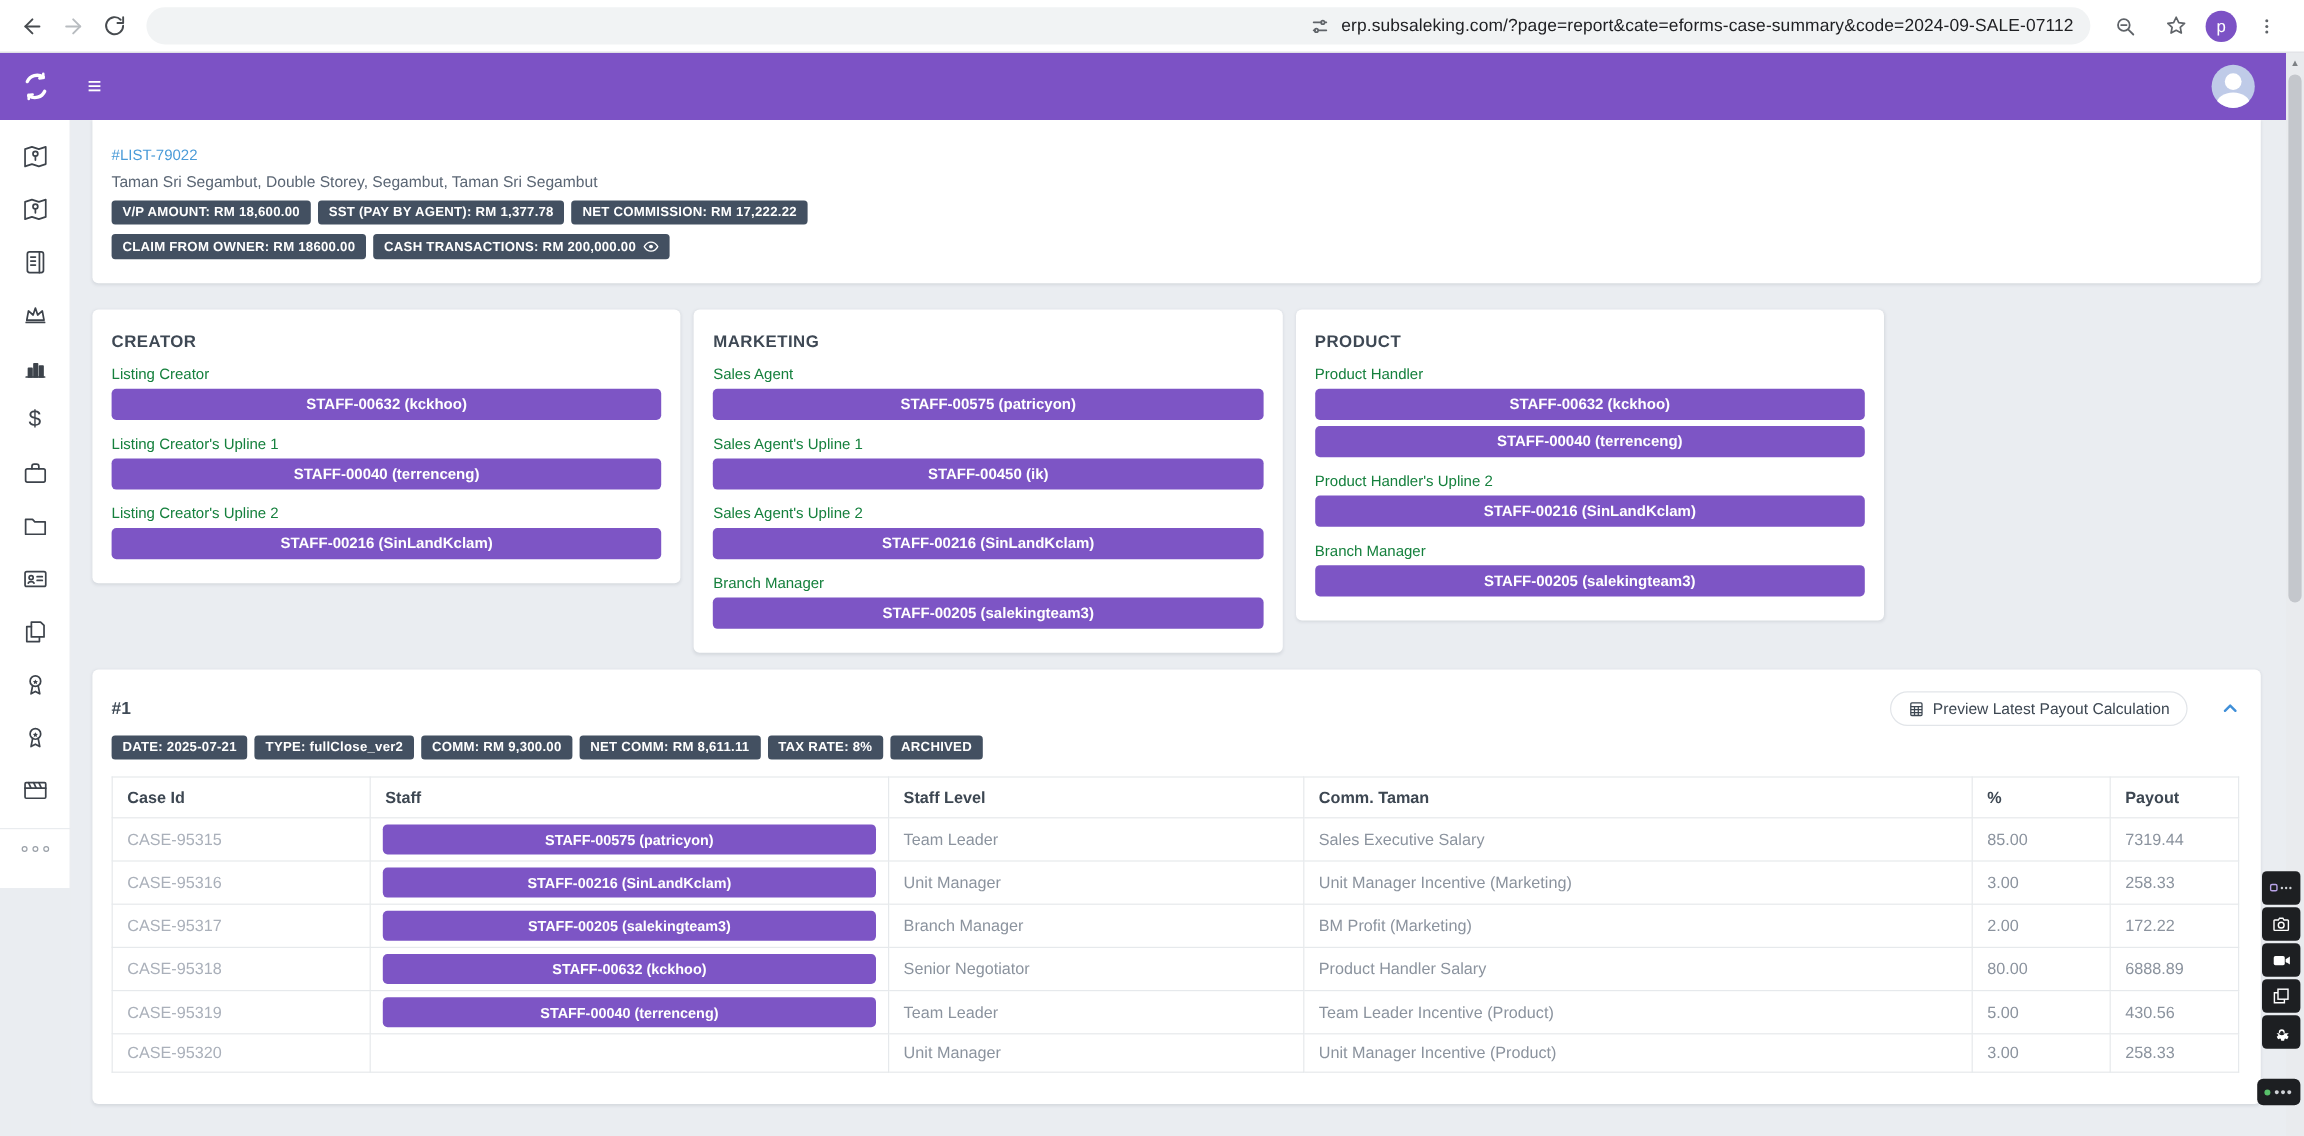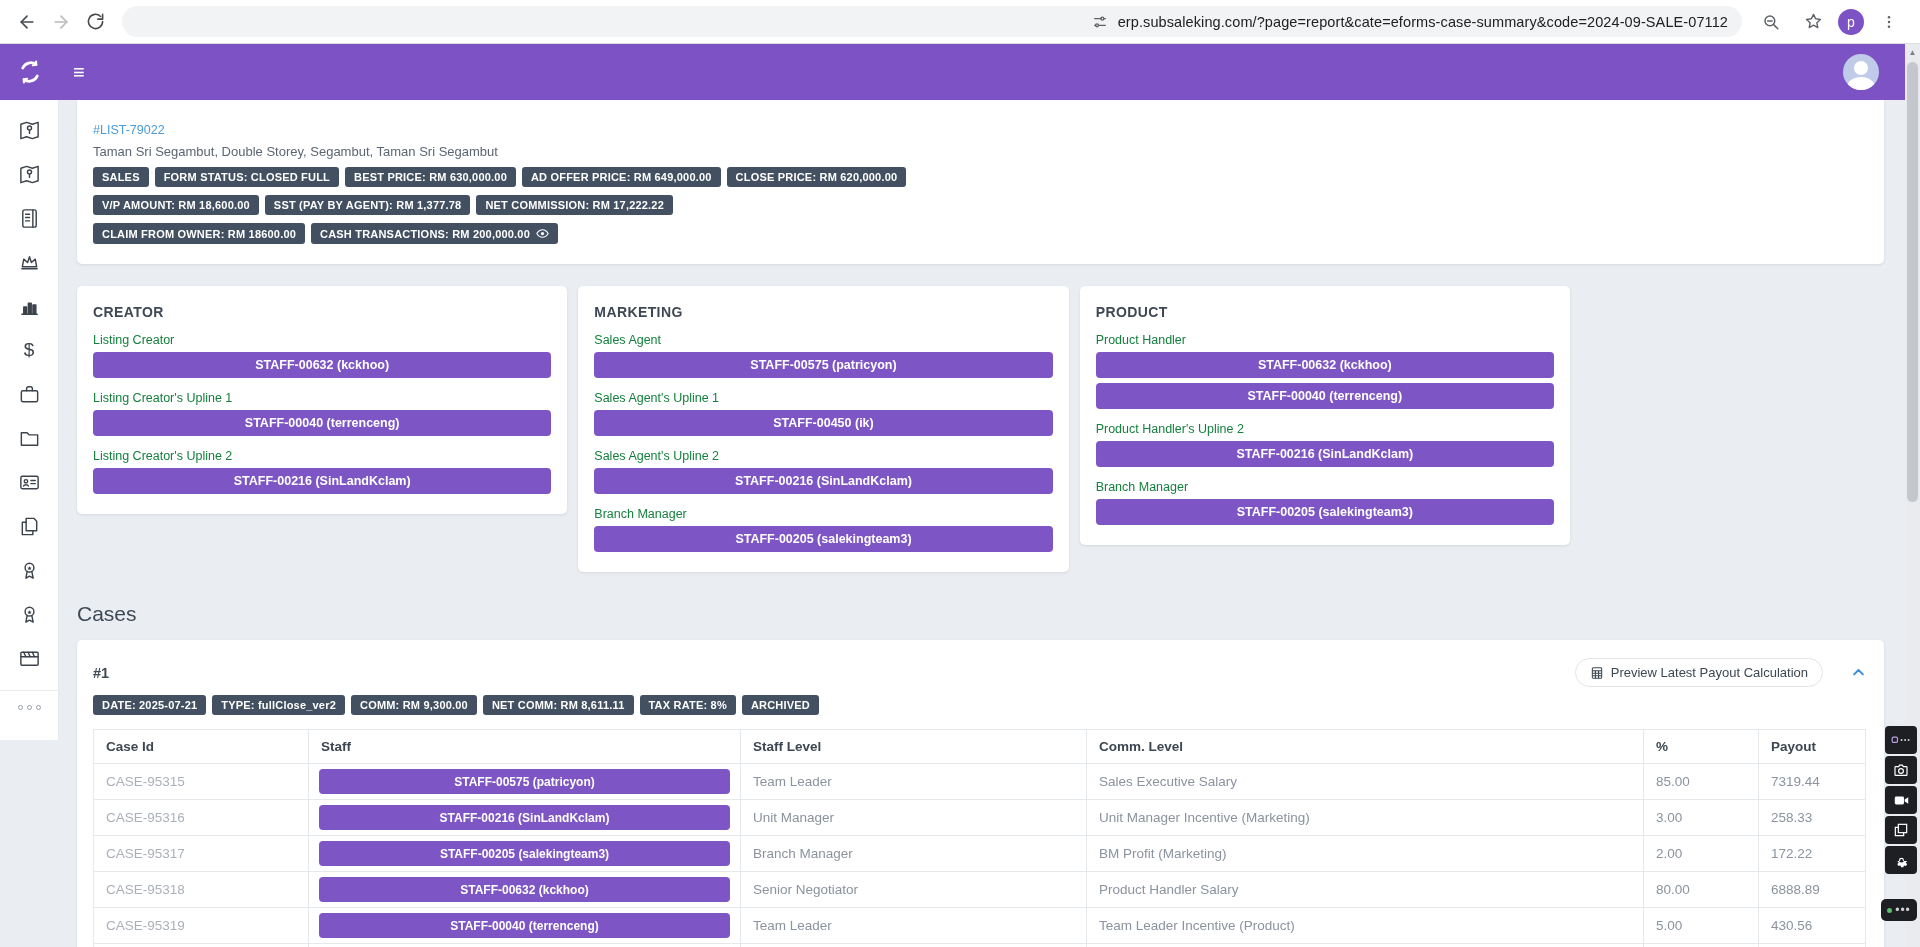--- a/index.html
+++ b/index.html
@@ -245,27 +245,20 @@
       <i></i>
     </div>
 </aside>
 
 <div class="main">
 
   <section class="card listing-card">
     <a class="list-link">#LIST-79022</a>
     <div class="list-addr">Taman Sri Segambut, Double Storey, Segambut, Taman Sri Segambut</div>
     <div class="badge-row">
-        <span class="badge">SALES</span>
-        <span class="badge">FORM STATUS: CLOSED FULL</span>
-        <span class="badge">BEST PRICE: RM 630,000.00</span>
-        <span class="badge">AD OFFER PRICE: RM 649,000.00</span>
-        <span class="badge">CLOSE PRICE: RM 620,000.00</span>
-      </div>
-    <div class="badge-row">
         <span class="badge">V/P AMOUNT: RM 18,600.00</span>
         <span class="badge">SST (PAY BY AGENT): RM 1,377.78</span>
         <span class="badge">NET COMMISSION: RM 17,222.22</span>
       </div>
     <div class="badge-row">
         <span class="badge">CLAIM FROM OWNER: RM 18600.00</span>
         <span class="badge">CASH TRANSACTIONS: RM 200,000.00<span class="badge-icon">
             <svg width="13" height="13" viewBox="0 0 24 24" fill="none" stroke="#fff" stroke-width="2">
               <path d="M1.5 12S5.5 5 12 5s10.5 7 10.5 7-4 7-10.5 7S1.5 12 1.5 12z"></path>
               <circle cx="12" cy="12" r="3" fill="#fff" stroke="none"></circle>
@@ -300,21 +293,20 @@
         <div class="field-label">Product Handler</div>
         <div class="staff-pill">STAFF-00632 (kckhoo)</div>
         <div class="staff-pill">STAFF-00040 (terrenceng)</div>
         <div class="field-label">Product Handler's Upline 2</div>
         <div class="staff-pill">STAFF-00216 (SinLandKclam)</div>
         <div class="field-label">Branch Manager</div>
         <div class="staff-pill">STAFF-00205 (salekingteam3)</div>
       </div>
     </div>
 
-  <h2 class="cases-heading">Cases</h2>
 
   <section class="card cases-card">
     <div class="case-top">
       <span class="case-num">#1</span>
       <div class="case-top-right">
         <button class="preview-btn">
           <span>
             <svg class="gl" width="14" height="14" viewBox="0 0 24 24" fill="none" stroke="#3d4752" stroke-width="1.8">
                 <rect x="4" y="3" width="16" height="18" rx="1.5"></rect>
                 <path d="M4 8.2h16"></path>
@@ -338,21 +330,21 @@
         <span class="badge">NET COMM: RM 8,611.11</span>
         <span class="badge">TAX RATE: 8%</span>
         <span class="badge">ARCHIVED</span>
       </div>
     <table class="cases-table">
         <thead>
           <tr>
             <th class="col-caseid">Case Id</th>
             <th class="col-staff">Staff</th>
             <th class="col-level">Staff Level</th>
-            <th class="col-comm">Comm. Level</th>
+            <th class="col-comm">Comm. Taman</th>
             <th class="col-pct">%</th>
             <th class="col-payout">Payout</th>
           </tr>
         </thead>
         <tbody>
           <tr>
             <td class="case-id">CASE-95315</td>
             <td class="staff-cell">
               <div class="table-pill">STAFF-00575 (patricyon)</div>
             </td>

